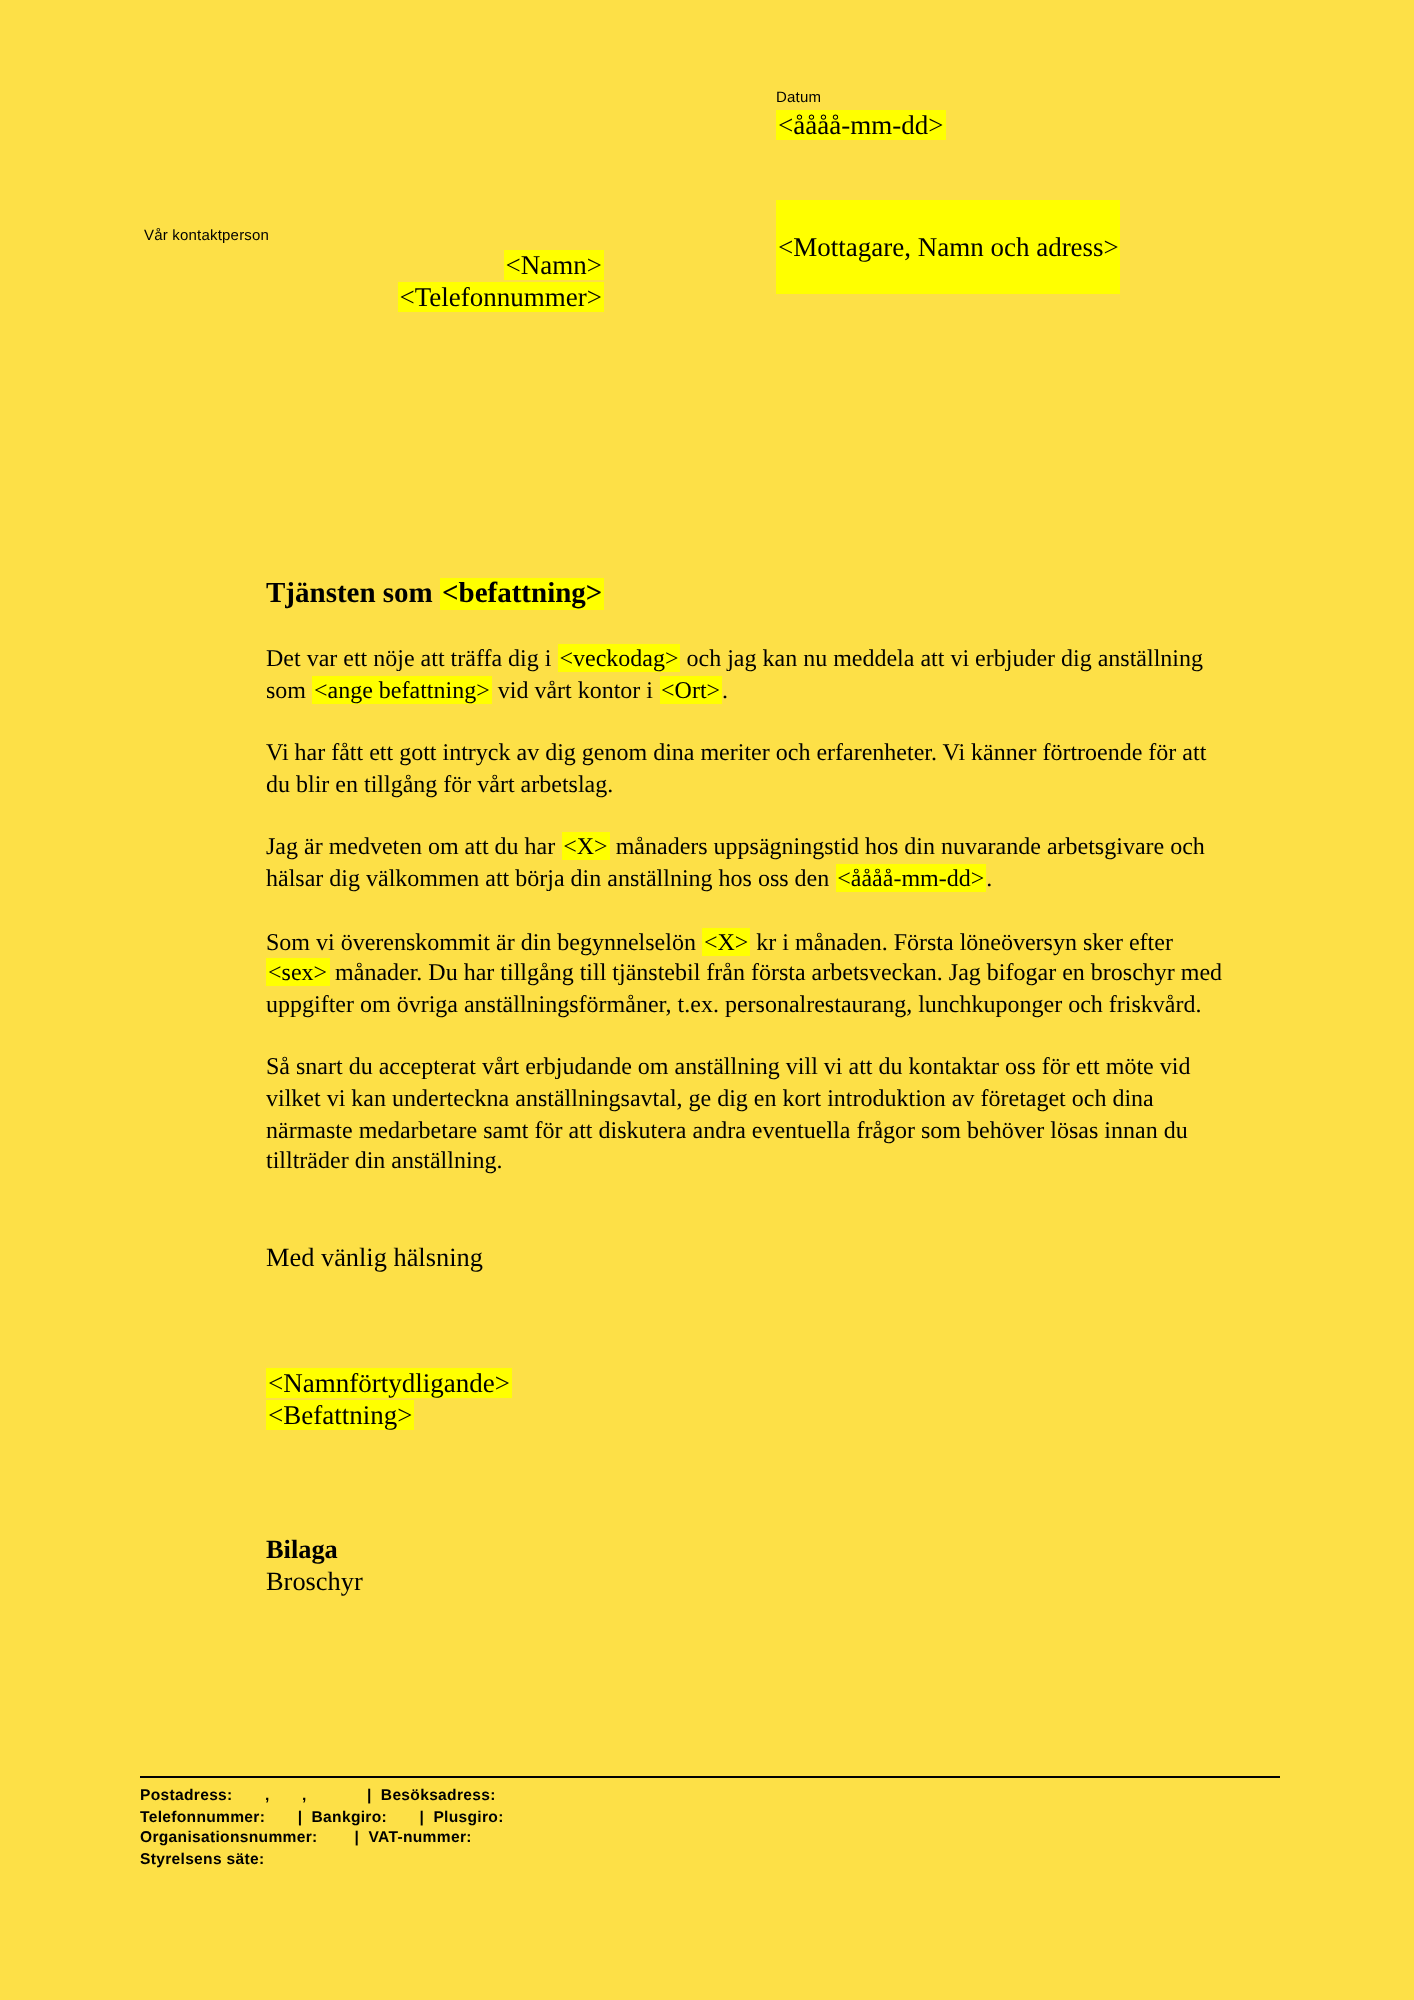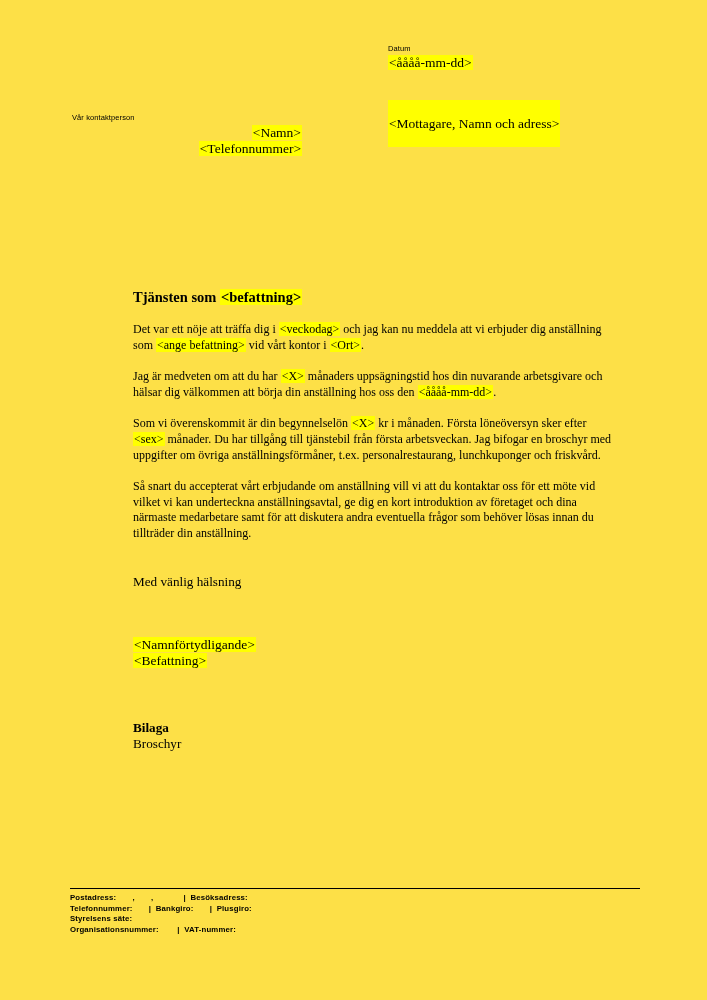--- a/index.html
+++ b/index.html
@@ -184,20 +184,21 @@
   <div class="recipient-block">
     <span class="hl">&lt;Mottagare, Namn och adress&gt;</span>
   </div>
 
   <div class="body-zone">
 
     <h1 class="doc-title"><span>Tjänsten som </span><span class="hl">&lt;befattning&gt;</span></h1>
 
     <p class="para"><span>Det var ett nöje att träffa dig i </span><span class="hl">&lt;veckodag&gt;</span><span> och jag kan nu meddela att vi erbjuder dig anställning som </span><span class="hl">&lt;ange befattning&gt;</span><span> vid vårt kontor i </span><span class="hl">&lt;Ort&gt;</span><span>.</span></p>
 
+    <p class="para">Vi har fått ett gott intryck av dig genom dina meriter och erfarenheter. Vi känner förtroende för att du blir en tillgång för vårt arbetslag.</p>
 
     <p class="para"><span>Jag är medveten om att du har </span><span class="hl">&lt;X&gt;</span><span> månaders uppsägningstid hos din nuvarande arbetsgivare och hälsar dig välkommen att börja din anställning hos oss den </span><span class="hl">&lt;åååå-mm-dd&gt;</span><span>.</span></p>
 
     <p class="para"><span>Som vi överenskommit är din begynnelselön </span><span class="hl">&lt;X&gt;</span><span> kr i månaden. Första löneöversyn sker efter </span><span class="hl">&lt;sex&gt;</span><span> månader. Du har tillgång till tjänstebil från första arbetsveckan. Jag bifogar en broschyr med uppgifter om övriga anställningsförmåner, t.ex. personalrestaurang, lunchkuponger och friskvård.</span></p>
 
     <p class="para">Så snart du accepterat vårt erbjudande om anställning vill vi att du kontaktar oss för ett möte vid vilket vi kan underteckna anställningsavtal, ge dig en kort introduktion av företaget och dina närmaste medarbetare samt för att diskutera andra eventuella frågor som behöver lösas innan du tillträder din anställning.</p>
 
     <p class="sign-off">Med vänlig hälsning</p>
 
     <div class="signature">
@@ -209,17 +210,17 @@
       <div class="enc-title">Bilaga</div>
       <div>Broschyr</div>
     </div>
 
   </div>
 
   <div class="footer">
     <div class="footer-rule"></div>
     <div class="footer-text">Postadress:       ,       ,             |  Besöksadress:</div>
     <div class="footer-text">Telefonnummer:       |  Bankgiro:       |  Plusgiro:</div>
+    <div class="footer-text">Organisationsnummer:        |  VAT-nummer:</div>
     <div class="footer-text">Styrelsens säte:</div>
-    <div class="footer-text">Organisationsnummer:        |  VAT-nummer:</div>
   </div>
 
 </div>
 
 </body></html>

